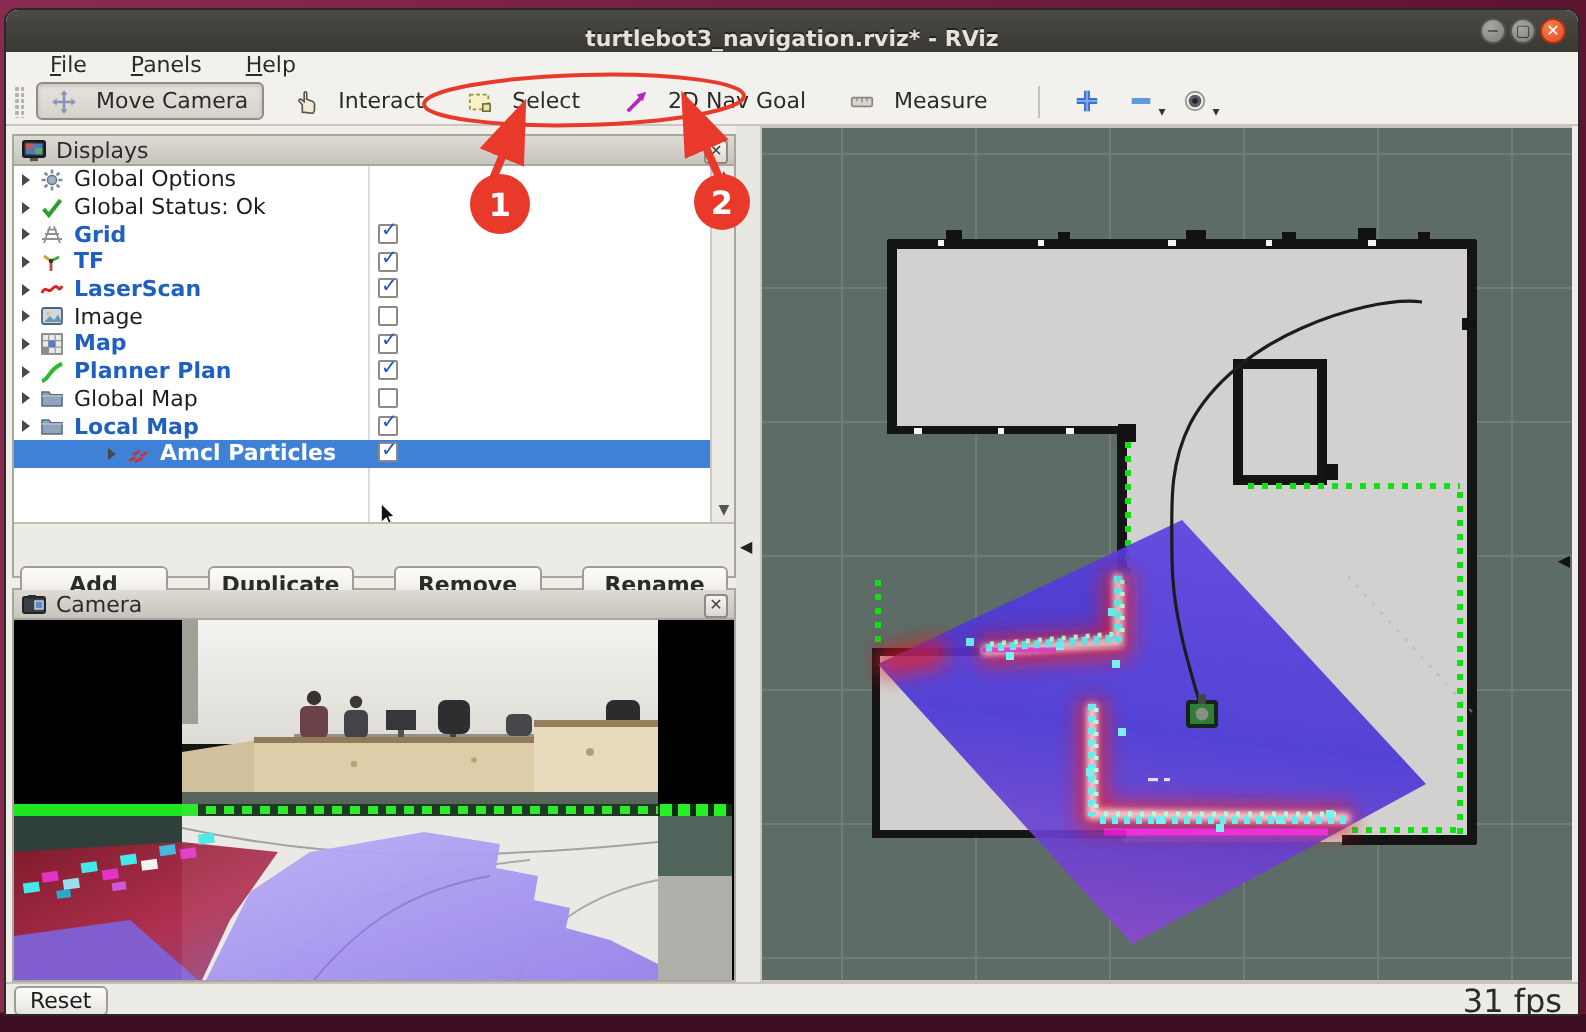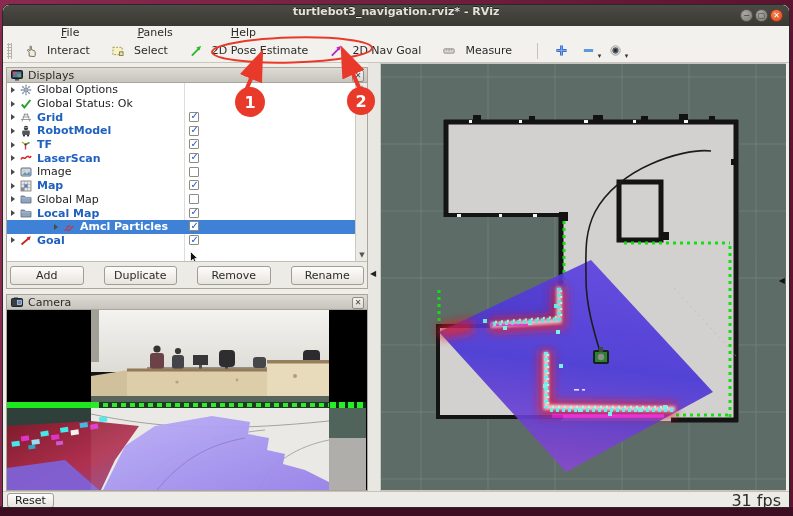--- a/index.html
+++ b/index.html
@@ -7,29 +7,29 @@
   body { font-family:"DejaVu Sans","Liberation Sans",sans-serif; font-size:11px; color:#1c1c1c; }
   .desktop { position:relative; width:793px; height:516px;
     background:linear-gradient(90deg,#8a2a50,#5c1430); }
   .desktop::after{ content:""; position:absolute; left:0; right:0; bottom:0; height:9px;
     background:#3d0d22; border-top:1px solid #6e1430; }
   .window { position:absolute; left:2px; top:4px; width:788px; height:504px;
     background:#efeee9; border-radius:7px 7px 0 0; z-index:1; overflow:hidden;
     border:1px solid #2a2925; }
   
   .titlebar { position:relative; height:21px; border-radius:6px 6px 0 0;
-    background:linear-gradient(#4b4a45,#393833); display:flex; align-items:flex-start; justify-content:center; }
+    background:linear-gradient(#4b4a45,#393833); display:flex; align-items:flex-end; justify-content:center; }
   .title { color:#e6e2d8; font-weight:bold; font-size:11px; text-shadow:0 -1px 0 #222; }
   .winbtns { position:absolute; right:6px; top:4px; display:flex; gap:2px; }
   .wbtn { width:13px; height:13px; border-radius:50%; display:flex; align-items:center; justify-content:center;
     font-size:8px; line-height:1; color:#3a3933; background:radial-gradient(circle at 35% 30%,#a8a7a2,#7d7c77); border:1px solid #55544f; }
   .wbtn.close { background:radial-gradient(circle at 35% 30%,#f4814f,#e0491d); color:#fff; border-color:#a33312; }
   
   .menubar { height:13px; background:#f2f1ed; display:flex; align-items:center; gap:22px; padding-left:22px; }
-  .menu-item { display:inline-block; font-size:11px; color:#2b2b28; line-height:13px;margin-left:36px; }
+  .menu-item { display:inline-block; font-size:11px; color:#2b2b28; line-height:13px; }
   .menu-item::first-letter { text-decoration:underline; }
   
   .toolbar { height:24px; background:#f2f1ed; border-bottom:1px solid #c9c6bf; display:flex; align-items:center; padding-left:4px; }
   .tgrip { width:5px; height:16px; margin-right:6px;
     background-image:radial-gradient(circle,#b5b2aa 1px,transparent 1.2px); background-size:3px 3px; }
   .tool { display:flex; align-items:center; gap:5px; padding:2px 7px; margin-right:8px; border-radius:3px; white-space:nowrap; color:#2b2b28; }
   .tool.active { background:linear-gradient(#e6e3dd,#d6d3cc); border:1px solid #908d85; box-shadow:inset 0 1px 2px rgba(0,0,0,.15); }
   .tsep { width:1px; height:16px; background:#c6c3bc; margin:0 10px; }
   .mini-tool { position:relative; margin:0 7px; display:flex; align-items:center; }
   .caret { position:absolute; right:-6px; bottom:-3px; font-size:7px; color:#333; }
@@ -54,21 +54,21 @@
   .tree-row.selected { background:#3f81d6;padding-left:47px; }
   .tree-row.selected .tlabel { color:#fff; }
   .cbx { position:absolute; left:182px; top:1.5px; width:10px; height:10px; background:#fff; border:1px solid #8d8a83; border-radius:1px; }
   .cbx.checked::after { content:"✓"; position:absolute; left:0.5px; top:-2.5px; font-size:10px; font-weight:bold; color:#2256c8; }
   
   .tscroll { position:absolute; right:0; top:0; bottom:0; width:12px; background:#eceae5; border-left:1px solid #ccc9c2; }
   .tscroll .up,.tscroll .dn { position:absolute; left:0; width:12px; height:11px; font-size:7px; color:#555; text-align:center; line-height:11px; }
   .tscroll .up{top:0;} .tscroll .dn{bottom:0;}
   .cursor-icon { position:absolute; left:183px; top:168px; z-index:5; }
   
-  .pbtns { display:flex; gap:20px; padding:4px 3px 0 3px; }
+  .pbtns { display:flex; gap:20px; padding:21px 3px 0 3px;font-weight:bold; }
   .pbtn { flex:1; height:19px; border:1px solid #a19d94; border-radius:3px;
     background:linear-gradient(#fdfdfc,#e7e4de); font-size:11px; color:#2b2b28;
     display:flex; align-items:center; justify-content:center; }
   
   .camera { margin-top:5px; height:197px; }
   .camwrap { height:180px; background:#000; position:relative; }
   
   .splitter { width:12px; position:relative; background:#e9e7e1; }
   .splitter .sarrow { position:absolute; left:2px; top:206px; font-size:8px; color:#222; }
   
@@ -97,39 +97,46 @@
     </div>
 
     <div class="menubar">
       <span class="menu-item">File</span>
       <span class="menu-item">Panels</span>
       <span class="menu-item">Help</span>
     </div>
 
     <div class="toolbar">
       <div class="tgrip"></div>
+      <div class="tool active">
+        <svg class="ticon" width="13" height="13" viewBox="0 0 14 14">
+            <g stroke="#8a93b8" stroke-width="1.5">
+              <path d="M7 2.5v9M2.5 7h9"></path>
+            </g>
+            <g fill="#8a93b8">
+              <path d="M7 0l2 2.8H5z"></path>
+              <path d="M7 14l-2-2.8h4z"></path>
+              <path d="M0 7l2.8-2v4z"></path>
+              <path d="M14 7l-2.8 2V5z"></path>
+            </g>
+          </svg>
+        <span>Move Camera</span>
+      </div>
       <div class="tool">
         <svg class="ticon" width="12" height="13" viewBox="0 0 12 13">
             <path d="M4 12V8L2.4 6.2c-.6-.7.2-1.7 1-1.1L5 6.3V1.8c0-1 1.4-1 1.4 0V5l3.2 1.2c.7.3 1 .9 1 1.6V11l-.8 1.6z" fill="#f3ecd9" stroke="#5a5750" stroke-width=".9"></path>
           </svg>
         <span>Interact</span>
       </div>
       <div class="tool">
         <svg class="ticon" width="13" height="12" viewBox="0 0 13 12">
             <rect x="1" y="2" width="10" height="8" fill="#f7f2c4" stroke="#9a943e" stroke-width="1" stroke-dasharray="2 1.5"></rect>
             <rect x="8" y="7" width="4" height="4" fill="#e8e2b0" stroke="#6a6430" stroke-width=".8"></rect>
           </svg>
         <span>Select</span>
-      </div>
-      <div class="tool">
-        <svg class="ticon" width="13" height="13" viewBox="0 0 13 13">
-            <path d="M2 11.5L9.5 4" stroke="#28b828" stroke-width="2"></path>
-            <path d="M12 1L6.8 2.6l3.4 3.4z" fill="#28b828"></path>
-          </svg>
-        <span>2D Pose Estimate</span>
       </div>
       <div class="tool">
         <svg class="ticon" width="13" height="13" viewBox="0 0 13 13">
             <path d="M2 11.5L9.5 4" stroke="#b922c4" stroke-width="2"></path>
             <path d="M12 1L6.8 2.6l3.4 3.4z" fill="#b922c4"></path>
           </svg>
         <span>2D Nav Goal</span>
       </div>
       <div class="tool">
         <svg class="ticon" width="14" height="12" viewBox="0 0 14 12">
@@ -200,33 +207,20 @@
               <span class="tri"></span>
               <svg class="ticon" viewBox="0 0 12 12">
                   <path d="M1 8.5h10M2.5 6h7M3.7 3.8h4.6M2 10.5L5 2.2M10 10.5L7 2.2" stroke="#8f8f8b" stroke-width=".9" fill="none"></path>
                 </svg>
               <span class="tlabel">Grid</span>
               <span class="cbx checked"></span>
             </div>
             <div class="tree-row active-display">
               <span class="tri"></span>
               <svg class="ticon" viewBox="0 0 12 12">
-                  <circle cx="6" cy="3" r="2.2" fill="#3a3a3e"></circle>
-                  <rect x="2.2" y="5.5" width="7.6" height="4.5" rx="1" fill="#55555c"></rect>
-                  <circle cx="5.1" cy="2.6" r=".6" fill="#cfe"></circle>
-                  <circle cx="7" cy="2.6" r=".6" fill="#cfe"></circle>
-                  <rect x="3" y="10" width="2" height="1.4" fill="#333"></rect>
-                  <rect x="7" y="10" width="2" height="1.4" fill="#333"></rect>
-                </svg>
-              <span class="tlabel">RobotModel</span>
-              <span class="cbx checked"></span>
-            </div>
-            <div class="tree-row active-display">
-              <span class="tri"></span>
-              <svg class="ticon" viewBox="0 0 12 12">
                   <path d="M5.5 10.5V5.5" stroke="#cc4040" stroke-width="1.4"></path>
                   <path d="M5.5 5.5L2 3" stroke="#caa22e" stroke-width="1.4"></path>
                   <path d="M5.5 5.5L9.5 3.5" stroke="#44a044" stroke-width="1.4"></path>
                   <circle cx="5.5" cy="5.5" r="1.1" fill="#333"></circle>
                 </svg>
               <span class="tlabel">TF</span>
               <span class="cbx checked"></span>
             </div>
             <div class="tree-row active-display">
               <span class="tri"></span>
@@ -250,20 +244,28 @@
               <span class="tri"></span>
               <svg class="ticon" viewBox="0 0 12 12">
                   <rect x="1" y="1" width="10" height="10" fill="#e9e9e7" stroke="#777" stroke-width=".8"></rect>
                   <path d="M1 4.3h10M1 7.6h10M4.3 1v10M7.6 1v10" stroke="#999" stroke-width=".6"></path>
                   <rect x="4.3" y="4.3" width="3.3" height="3.3" fill="#5a7cc8"></rect>
                   <rect x="1" y="7.6" width="3.3" height="3.4" fill="#8a8a88"></rect>
                 </svg>
               <span class="tlabel">Map</span>
               <span class="cbx checked"></span>
             </div>
+            <div class="tree-row active-display">
+              <span class="tri"></span>
+              <svg class="ticon" viewBox="0 0 12 12">
+                  <path d="M1 10.5C4.5 10 4 5 11 1.8" stroke="#2db82d" stroke-width="2" fill="none"></path>
+                </svg>
+              <span class="tlabel">Planner Plan</span>
+              <span class="cbx checked"></span>
+            </div>
             <div class="tree-row">
               <span class="tri"></span>
               <svg class="ticon" viewBox="0 0 12 12">
                   <path d="M1 3h3.4l1 1.4H11V10H1z" fill="#8fa5bc" stroke="#5a6b80" stroke-width=".8"></path>
                   <path d="M1 5h10" stroke="#aebfd2" stroke-width=".8"></path>
                 </svg>
               <span class="tlabel">Global Map</span>
               <span class="cbx"></span>
             </div>
             <div class="tree-row active-display">
@@ -274,29 +276,20 @@
                 </svg>
               <span class="tlabel">Local Map</span>
               <span class="cbx checked"></span>
             </div>
             <div class="tree-row active-display selected">
               <span class="tri"></span>
               <svg class="ticon" viewBox="0 0 12 12">
                   <path d="M1.5 9.5l3.2-1.8M4.5 10l4-2.2M3.5 6.5L7 4.5M7.5 7l3-1.8" stroke="#d03030" stroke-width="1.3"></path>
                 </svg>
               <span class="tlabel">Amcl Particles</span>
-              <span class="cbx checked"></span>
-            </div>
-            <div class="tree-row active-display">
-              <span class="tri"></span>
-              <svg class="ticon" viewBox="0 0 12 12">
-                  <path d="M1.5 10.5L8.5 4.5" stroke="#d02020" stroke-width="1.8"></path>
-                  <path d="M10.8 2.2L6.6 3.6l2.8 2.8z" fill="#d02020"></path>
-                </svg>
-              <span class="tlabel">Goal</span>
               <span class="cbx checked"></span>
             </div>
 
             <div class="tscroll">
               <div class="up">▲</div>
               <div class="dn">▼</div>
             </div>
             <svg class="cursor-icon" width="9" height="13" viewBox="0 0 9 13">
                 <path d="M.5.5v10l2.6-2.3 1.6 3.6 1.6-.7-1.6-3.5 2.8-.3z" fill="#111" stroke="#fff" stroke-width=".8"></path>
               </svg>

